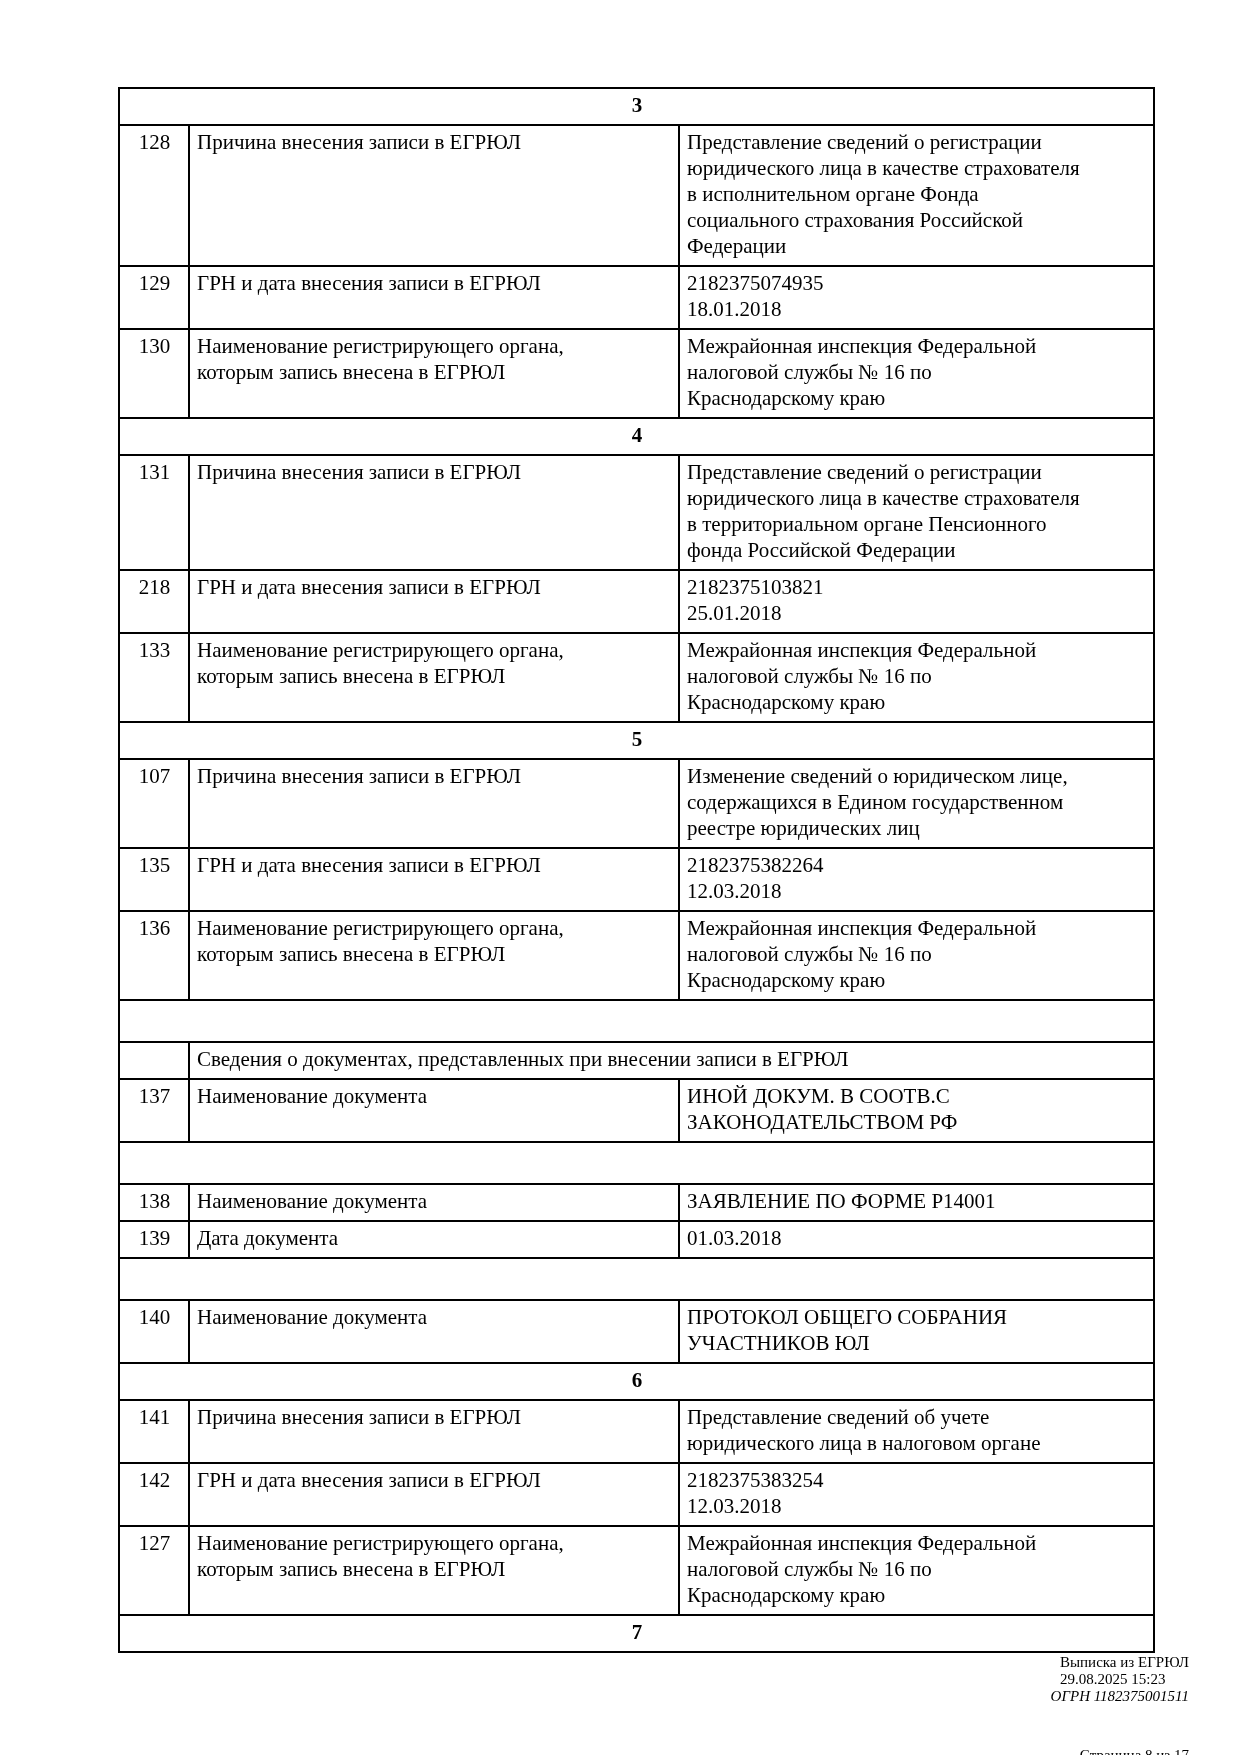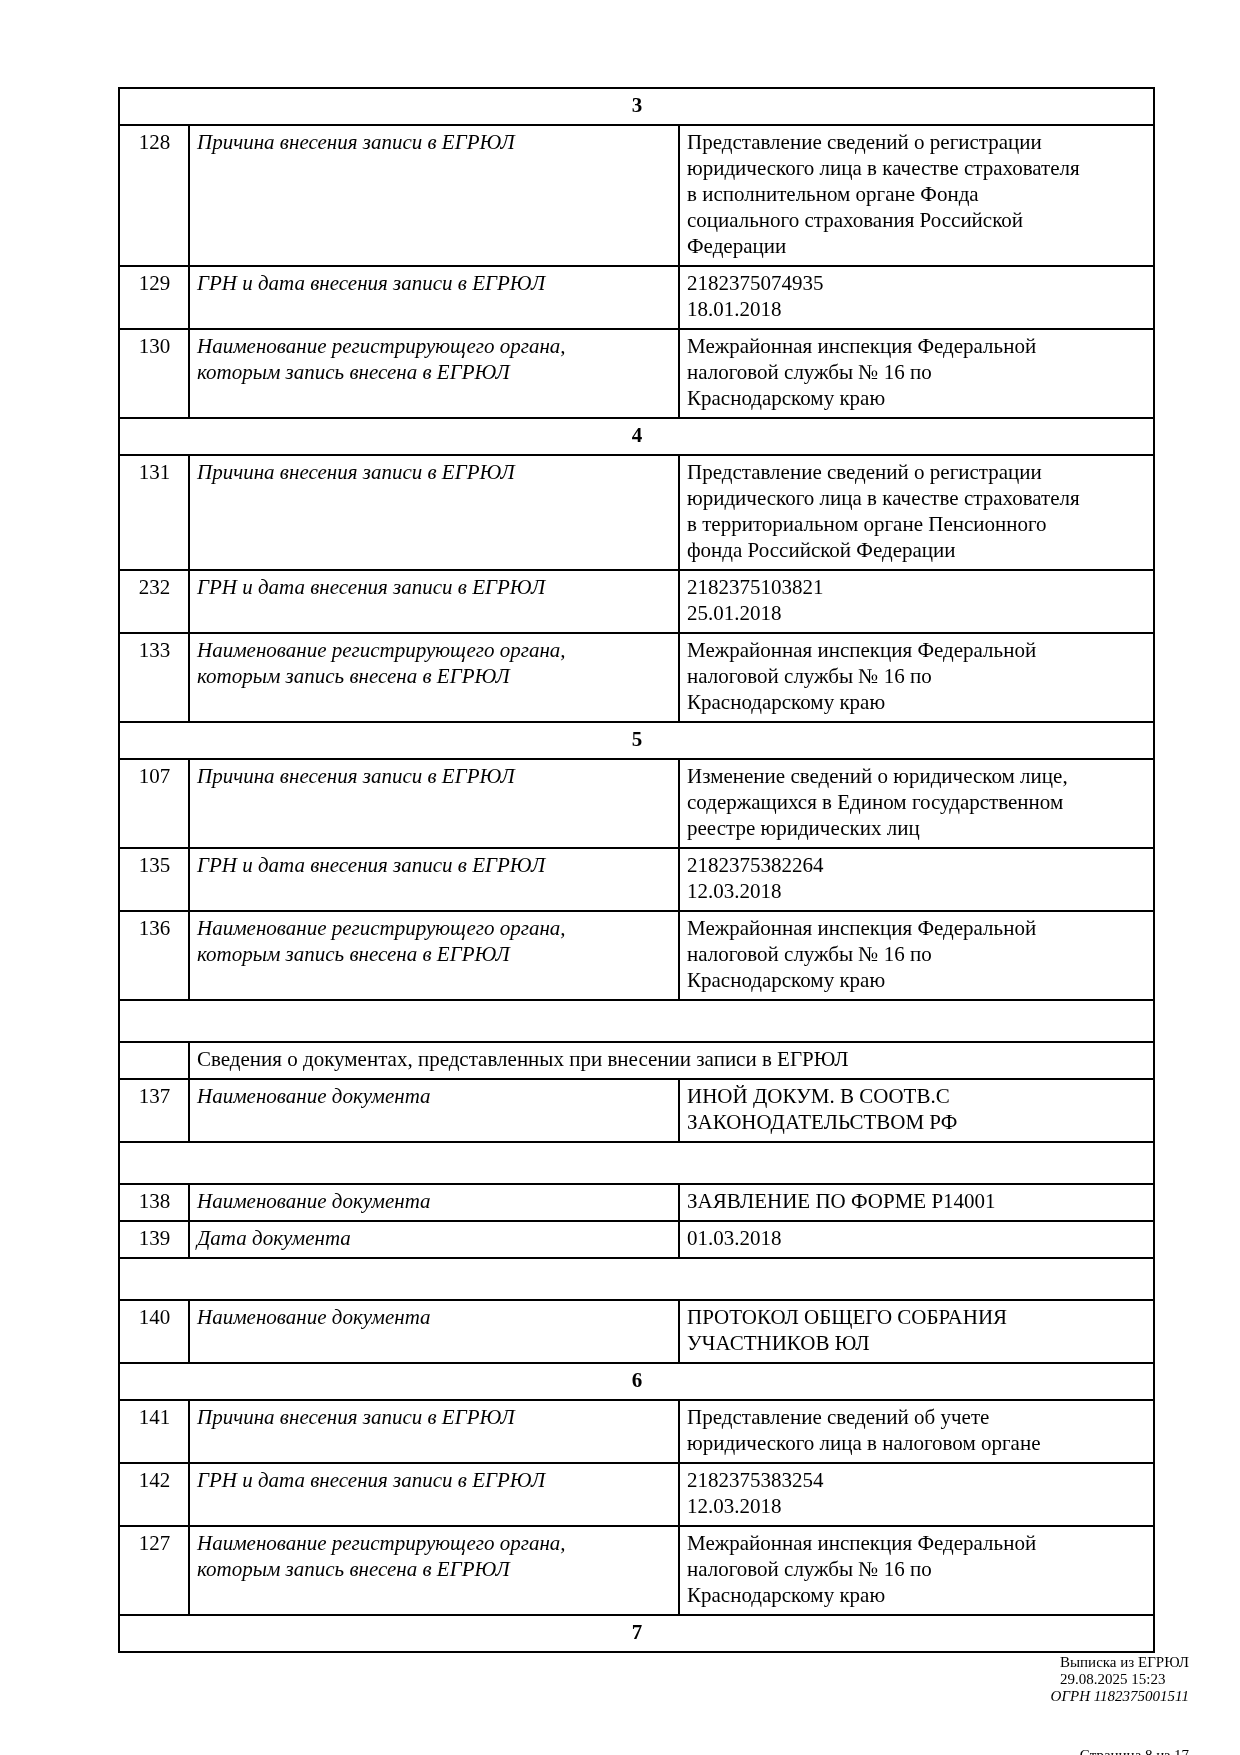--- a/index.html
+++ b/index.html
@@ -29,21 +29,20 @@
     overflow: hidden;
   }
   .c-num {
     text-align: center;
     padding-left: 2px;
     padding-right: 2px;
   }
   .c-label {
     white-space: pre-line;
     padding-right: 20px;
-    font-style: italic;
   }
   .c-value {
     white-space: pre-line;
     padding-left: 6px;
   }
   .c-section {
     text-align: center;
     font-weight: bold;
     font-size: 22px;
     padding: 2px 4px 2px 4px;
@@ -121,21 +120,21 @@
       <tr>
         <td class="c-num">131</td>
         <td class="c-label">Причина внесения записи в ЕГРЮЛ</td>
         <td class="c-value">Представление сведений о регистрации
 юридического лица в качестве страхователя
 в территориальном органе Пенсионного
 фонда Российской Федерации</td>
       </tr>
 
       <tr>
-        <td class="c-num">232</td>
+        <td class="c-num">218</td>
         <td class="c-label">ГРН и дата внесения записи в ЕГРЮЛ</td>
         <td class="c-value">2182375103821
 25.01.2018</td>
       </tr>
 
       <tr>
         <td class="c-num">133</td>
         <td class="c-label">Наименование регистрирующего органа,
 которым запись внесена в ЕГРЮЛ</td>
         <td class="c-value">Межрайонная инспекция Федеральной

